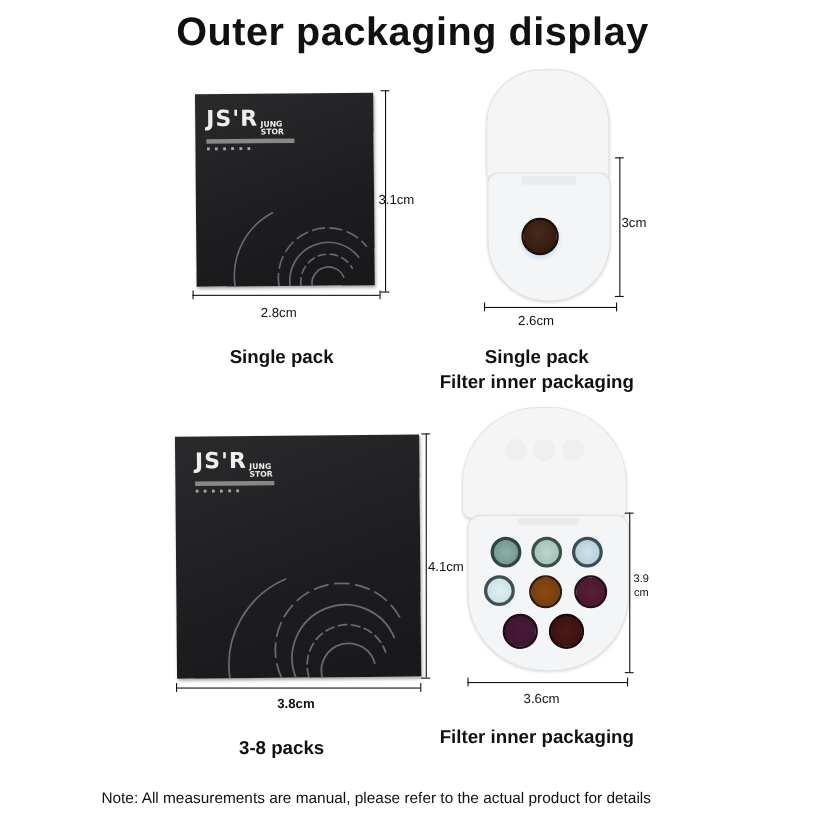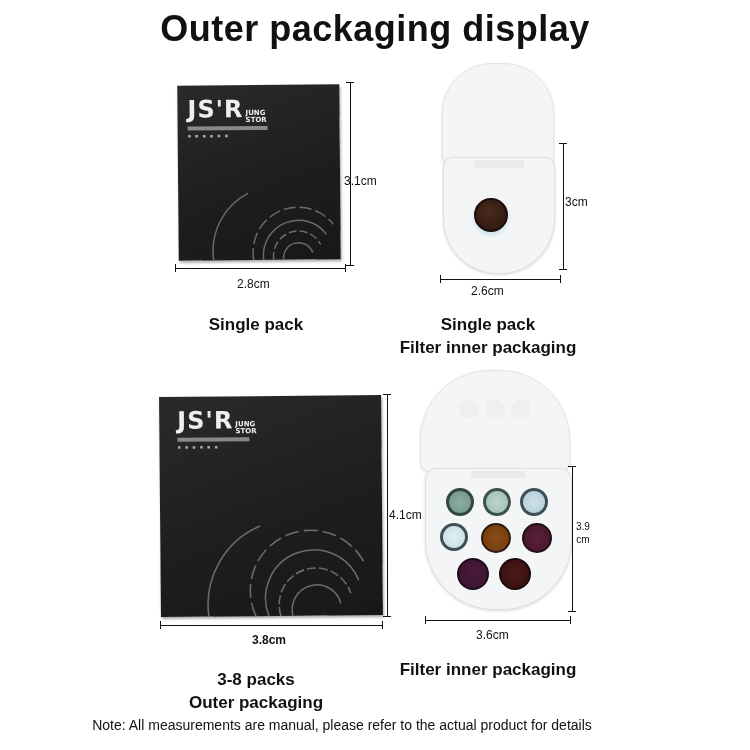--- a/index.html
+++ b/index.html
@@ -8,21 +8,21 @@
   .title{left:0;top:8px;width:750px;text-align:center;font-size:36px;font-weight:bold;letter-spacing:0.5px;}
   .caption{text-align:center;font-size:17px;font-weight:bold;line-height:23px;}
   .note{left:0;top:717px;width:684px;text-align:center;font-size:14px;}
   .dim{font-size:12px;}
   .hline{height:1px;background:#111;}
   .vline{width:1px;background:#111;}
   .tick-v{width:1px;height:8px;background:#111;}
   .tick-h{height:1px;width:8px;background:#111;}
   .box{background:linear-gradient(160deg,#2a2a2c 0%,#1d1d1f 60%,#18181a 100%);box-shadow:1px 2px 3px rgba(0,0,0,.35);}
   .logo{color:#eee;font-weight:bold;font-family:"DejaVu Sans",sans-serif;}
-  .logo .big{font-size:24px;letter-spacing:1px;}
+  .logo .big{font-size:20px;letter-spacing:1px;}
   .logo .small{font-size:7px;line-height:7px;display:inline-block;vertical-align:top;margin-left:2px;margin-top:15px;}
   .logo .strip{height:4px;background:#888;margin-top:2px;}
   .logo .cn{font-size:5px;color:#aaa;letter-spacing:4px;margin-top:2px;}
   .case{background:#f4f5f6;border:1px solid #dfe1e3;box-shadow:0 1px 3px rgba(0,0,0,.15);}
   .lens{border-radius:50%;box-sizing:border-box;}
 </style>
 </head>
 <body>
 
 <div class="abs title">Outer packaging display</div>
@@ -97,21 +97,20 @@
   <div class="abs vline" style="left:387px;top:394px;height:222px;"></div>
   <div class="abs tick-h" style="left:383px;top:394px;"></div>
   <div class="abs tick-h" style="left:383px;top:616px;"></div>
   <div class="abs dim" style="left:389px;top:508px;">4.1cm</div>
   <div class="abs hline" style="left:160px;top:625px;width:222px;"></div>
   <div class="abs tick-v" style="left:160px;top:621px;"></div>
   <div class="abs tick-v" style="left:382px;top:621px;"></div>
   <div class="abs dim" style="left:252px;top:633px;font-weight:bold;">3.8cm</div>
   <div class="abs caption" style="left:156px;top:668px;width:200px;">
     <div>3-8 packs</div>
-    <div>Outer packaging</div>
   </div>
 </div>
 
 <div class="abs" style="left:0;top:0;width:0;height:0;">
   <div class="abs case" style="left:420px;top:370px;width:148px;height:100px;border-radius:70px 70px 10px 10px;opacity:.9;">
     <div class="abs" style="left:38px;top:28px;width:20px;height:20px;border-radius:50%;background:#eceeef;"></div>
     <div class="abs" style="left:64px;top:28px;width:20px;height:20px;border-radius:50%;background:#eceeef;"></div>
     <div class="abs" style="left:90px;top:28px;width:20px;height:20px;border-radius:50%;background:#eceeef;"></div>
   </div>
   <div class="abs case" style="left:425px;top:468px;width:145px;height:140px;border-radius:12px 12px 70px 70px;">

